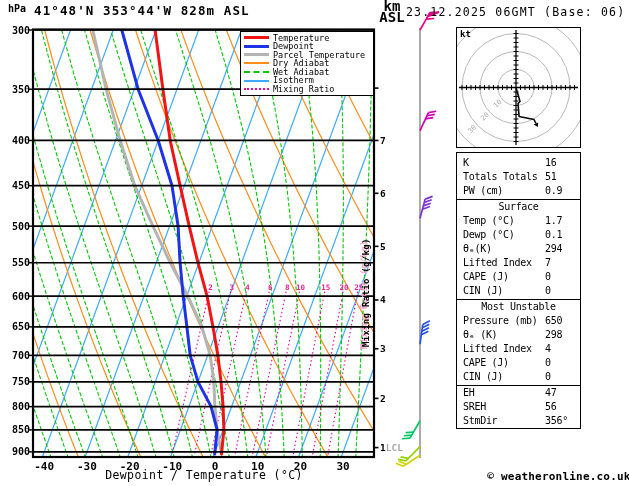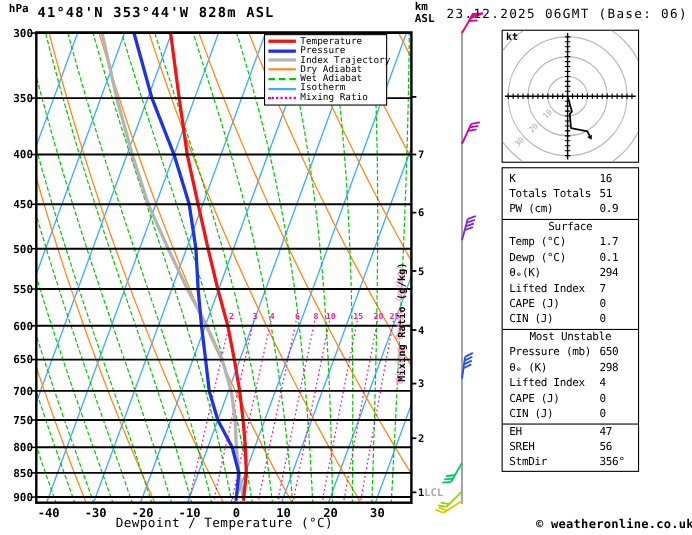--- a/index.html
+++ b/index.html
@@ -1,23 +1,23 @@
 <!DOCTYPE html>
 <html><head>
 <meta charset="utf-8">
 <style>
   html,body{margin:0;padding:0;background:#fff;}
   body{width:629px;height:486px;position:relative;font-family:"DejaVu Sans Mono",monospace;color:#000;overflow:hidden;}
   .abs{position:absolute;}
   #chart{left:0;top:0;z-index:1;}
   .hpa{left:8px;top:3px;font-size:10px;font-weight:bold;z-index:3;}
   .title{left:34px;top:3px;font-size:12.5px;font-weight:bold;letter-spacing:1.1px;white-space:nowrap;z-index:3;}
-  .kmasl{left:377px;top:1px;width:30px;font-size:10px;font-weight:bold;line-height:11px;z-index:3;}
+  .kmasl{left:377px;top:1px;width:30px;font-size:14px;font-weight:bold;line-height:11px;text-align:center;z-index:3;}
   .date{left:406px;top:5px;font-size:11.5px;font-weight:normal;letter-spacing:1.2px;white-space:nowrap;z-index:3;}
-  .legend{left:240px;top:30.5px;width:112px;background:#fff;border:1.3px solid #000;z-index:4;padding:2px 0 2px 3px;box-sizing:border-box;}
+  .legend{left:240px;top:30.5px;width:134px;background:#fff;border:1.3px solid #000;z-index:4;padding:2px 0 2px 3px;box-sizing:border-box;}
   .lrow{display:flex;align-items:center;height:8.55px;}
   .lswatch{width:25px;flex:0 0 25px;height:0;}
   .llab{font-size:8.5px;line-height:8.5px;margin-left:4px;white-space:nowrap;}
   .xlabel{left:104px;top:468px;width:200px;text-align:center;font-size:11.5px;letter-spacing:0.4px;white-space:nowrap;z-index:3;}
   .mixlabel{left:361px;top:347px;font-size:9px;font-weight:bold;letter-spacing:0.3px;white-space:nowrap;transform:rotate(-90deg);transform-origin:0 0;z-index:2;text-shadow:-2px -2px 0 #ff9fd2;}
   .kt{left:460px;top:29px;font-size:9px;font-weight:bold;z-index:4;}
   #hodo{left:456px;top:27px;border:1.8px solid #000;z-index:3;background:#fff;}
   #table{left:456px;top:152px;width:125px;border:1.6px solid #000;box-sizing:border-box;background:#fff;font-size:10px;letter-spacing:-0.3px;z-index:3;padding-top:3px;}
   .trow{position:relative;height:14px;line-height:14px;white-space:nowrap;}
   .tlab{position:absolute;left:6px;}
@@ -224,25 +224,25 @@
     </g>
   </svg>
 
 <div class="abs legend" id="legend">
     <div class="lrow">
       <div class="lswatch" style="border-top: 3.5px solid rgb(240, 20, 20);"></div>
       <span class="llab">Temperature</span>
     </div>
     <div class="lrow">
       <div class="lswatch" style="border-top: 3.5px solid rgb(30, 50, 230);"></div>
-      <span class="llab">Pressure</span>
+      <span class="llab">Dewpoint</span>
     </div>
     <div class="lrow">
       <div class="lswatch" style="border-top: 3.5px solid rgb(180, 180, 180);"></div>
-      <span class="llab">Index Trajectory</span>
+      <span class="llab">Parcel Temperature</span>
     </div>
     <div class="lrow">
       <div class="lswatch" style="border-top: 2px solid rgb(255, 140, 26);"></div>
       <span class="llab">Dry Adiabat</span>
     </div>
     <div class="lrow">
       <div class="lswatch" style="border-top: 2px dashed rgb(0, 200, 0);"></div>
       <span class="llab">Wet Adiabat</span>
     </div>
     <div class="lrow">

